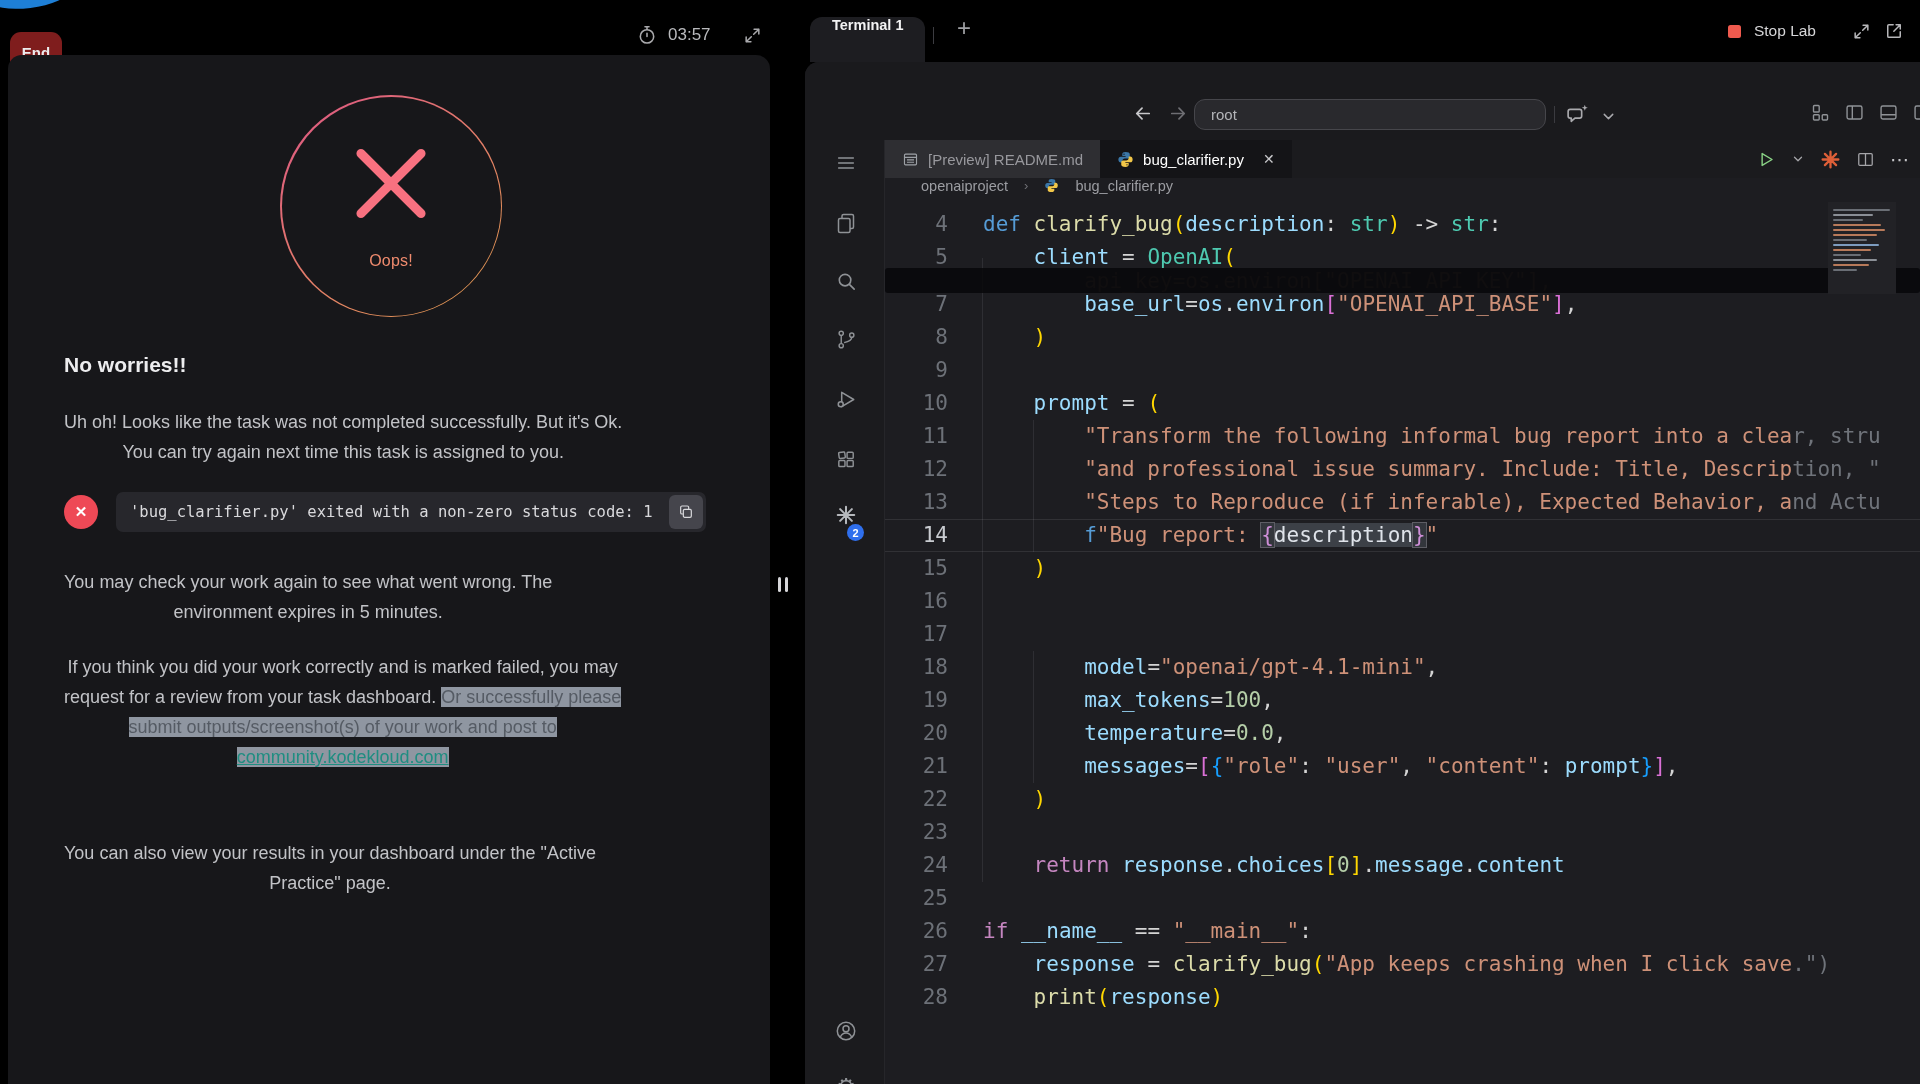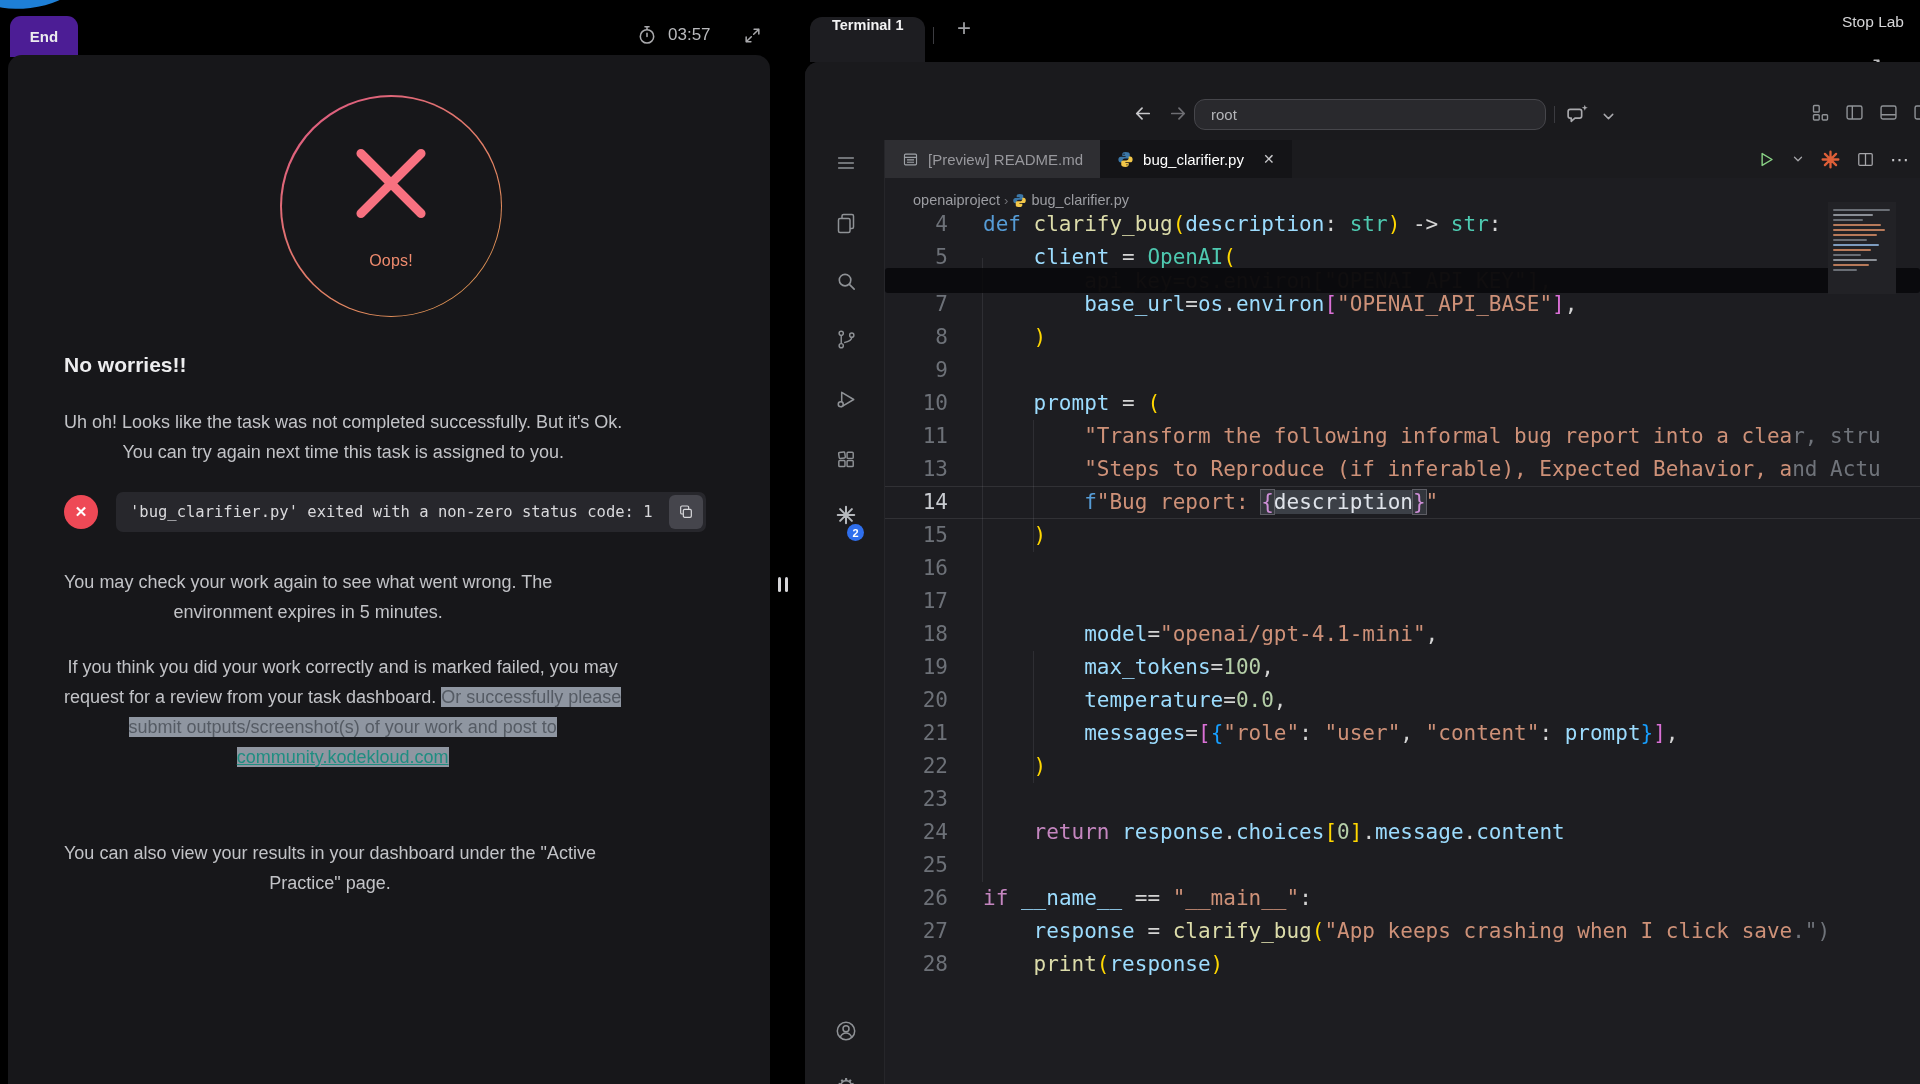--- a/index.html
+++ b/index.html
@@ -4,22 +4,22 @@
 <style>
   * { margin:0; padding:0; box-sizing:border-box; }
   html,body { width:1920px; height:1084px; background:#000; overflow:hidden;
               font-family:"Liberation Sans", sans-serif; }
   .stage { position:absolute; inset:0; width:1920px; height:1084px; }
 
   
   .blue-sliver { position:absolute; left:-10px; top:-16px; width:78px; height:24px;
     border-radius:50%; background:#1e7fd6; transform:rotate(-7deg); }
   .left-topbar { position:absolute; left:0; top:0; width:800px; height:55px; }
-  .end-tab { position:absolute; left:10px; top:16px; width:68px; height:41px;
-    background:#4c1d95; border-radius:11px 11px 0 0; color:#ececee; font-size:15px;
+  .end-tab { position:absolute; left:10px; top:32px; width:52px; height:41px;
+    background:#7f1d1d; border-radius:11px 11px 0 0; color:#ececee; font-size:15px;
     font-weight:700; display:flex; align-items:center; justify-content:center; }
   .timer-group { position:absolute; left:636px; top:24px; display:flex; align-items:center; gap:10px;
     color:#b9babd; font-size:17px; }
   .timer-group .expand { margin-left:22px; }
 
   .card-left { position:absolute; left:8px; top:55px; width:762px; height:1029px;
     background:#17171a; border-radius:14px 14px 0 0; }
 
   .oops-ring-wrap { position:absolute; left:272px; top:40px; width:222px; height:222px;
     border-radius:50%; padding:1.5px;
@@ -55,21 +55,21 @@
   .split-handle i { display:block; width:3px; height:15px; background:#d5d5d8; border-radius:2px; }
 
   
   .right-top { position:absolute; left:805px; top:0; width:1115px; height:62px; }
   .terminal-tab { position:absolute; left:5px; top:17px; height:45px; padding:0 22px;
     background:#1d1d21; border-radius:12px 12px 0 0; color:#f3f3f4; font-size:14.5px; font-weight:700;
     display:flex; align-items:flex-start; }
   .tab-divider { position:absolute; left:128px; top:27px; width:1px; height:17px; background:#3c3c41; }
   .new-tab { position:absolute; left:152px; top:14px; color:#9fa0a4; font-size:24px; font-weight:300; }
   .stop-group { position:absolute; right:16px; top:0; height:62px; display:flex; align-items:center; gap:13px;
-    color:#d6d6d8; font-size:15.5px;flex-direction:column; }
+    color:#d6d6d8; font-size:15.5px; }
   .stop-square { width:13px; height:13px; background:#ef5a4e; border-radius:2.5px; }
   .stop-group .gap { width:10px; }
 
   
   .vscard { position:absolute; left:805px; top:62px; width:1115px; height:1022px;
     background:#1d1d21; border-radius:14px 0 0 0; overflow:hidden; }
   .vs-titlebar { position:absolute; left:0; top:0; right:0; height:78px; background:#1a1a1d; }
   .nav-arrow { position:absolute; top:40px; }
   .nav-back { left:326px; } .nav-fwd { left:362px; }
   .cmd-center { position:absolute; left:389px; top:37px; width:352px; height:31px;
@@ -82,22 +82,22 @@
 
   .tabstrip { position:absolute; left:80px; top:78px; right:0; height:38px; background:#1b1b1e;
     display:flex; align-items:stretch; }
   .ed-tab { display:flex; align-items:center; gap:9px; padding:0 17px; font-size:15px; }
   .ed-tab.inactive { background:#2e2e32; color:#98989d; }
   .ed-tab.active { background:#141417; color:#fff; }
   .ed-tab .close { margin-left:10px; color:#c9c9cc; font-size:14px; }
   .ed-actions { position:absolute; right:10px; top:0; height:38px; display:flex; align-items:center; gap:15px; }
   .dots { color:#c5c5c8; font-size:19px; letter-spacing:1px; }
 
-  .breadcrumb { position:absolute; left:76px; top:116px; right:0; height:30px; background:#1d1d21;
-    display:flex; align-items:flex-end; gap:4px; padding-left:32px; color:#9c9da2; font-size:14.5px; }
+  .breadcrumb { position:absolute; left:84px; top:116px; right:0; height:30px; background:#1d1d21;
+    display:flex; align-items:flex-start; gap:16px; padding-left:32px; color:#9c9da2; font-size:14.5px; }
   .breadcrumb .chev { color:#707176; font-size:13px; }
 
   
   .activity { position:absolute; left:0; top:78px; width:80px; bottom:0; background:#1b1b1e;
     border-right:1px solid #26262a; }
   .act-icon { position:absolute; left:28px; width:26px; height:26px; display:flex;
     align-items:center; justify-content:center; }
   .ext-badge { position:absolute; left:42px; top:384px; width:17px; height:17px; border-radius:50%;
     background:#2f6fed; color:#fff; font-size:11px; font-weight:700; display:flex;
     align-items:center; justify-content:center; }
@@ -448,20 +448,24 @@
           </div>
           <div class="code-row">
             <span class="ln">10</span>
             <span class="lt"><span class="tk-pun">    </span><span class="tk-var">prompt</span><span class="tk-pun"> = </span><span class="tk-b1">(</span></span>
           </div>
           <div class="code-row">
             <span class="ln">11</span>
             <span class="lt"><span class="tk-pun">        </span><span class="tk-str">"Transform the following informal bug report into a clea</span><span class="tk-dim">r, stru</span></span>
           </div>
           <div class="code-row">
+            <span class="ln">12</span>
+            <span class="lt"><span class="tk-pun">        </span><span class="tk-str">"and professional issue summary. Include: Title, Descrip</span><span class="tk-dim">tion, "</span></span>
+          </div>
+          <div class="code-row">
             <span class="ln">13</span>
             <span class="lt"><span class="tk-pun">        </span><span class="tk-str">"Steps to Reproduce (if inferable), Expected Behavior, a</span><span class="tk-dim">nd Actu</span></span>
           </div>
           <div class="code-row current">
             <span class="ln">14</span>
             <span class="lt"><span class="tk-pun">        </span><span class="tk-kw">f</span><span class="tk-str">"Bug report: </span><span class="tk-brc">{</span><span class="tk-hlv">description</span><span class="tk-brc">}</span><span class="tk-str">"</span></span>
           </div>
           <div class="code-row">
             <span class="ln">15</span>
             <span class="lt"><span class="tk-pun">    </span><span class="tk-b1">)</span></span>

